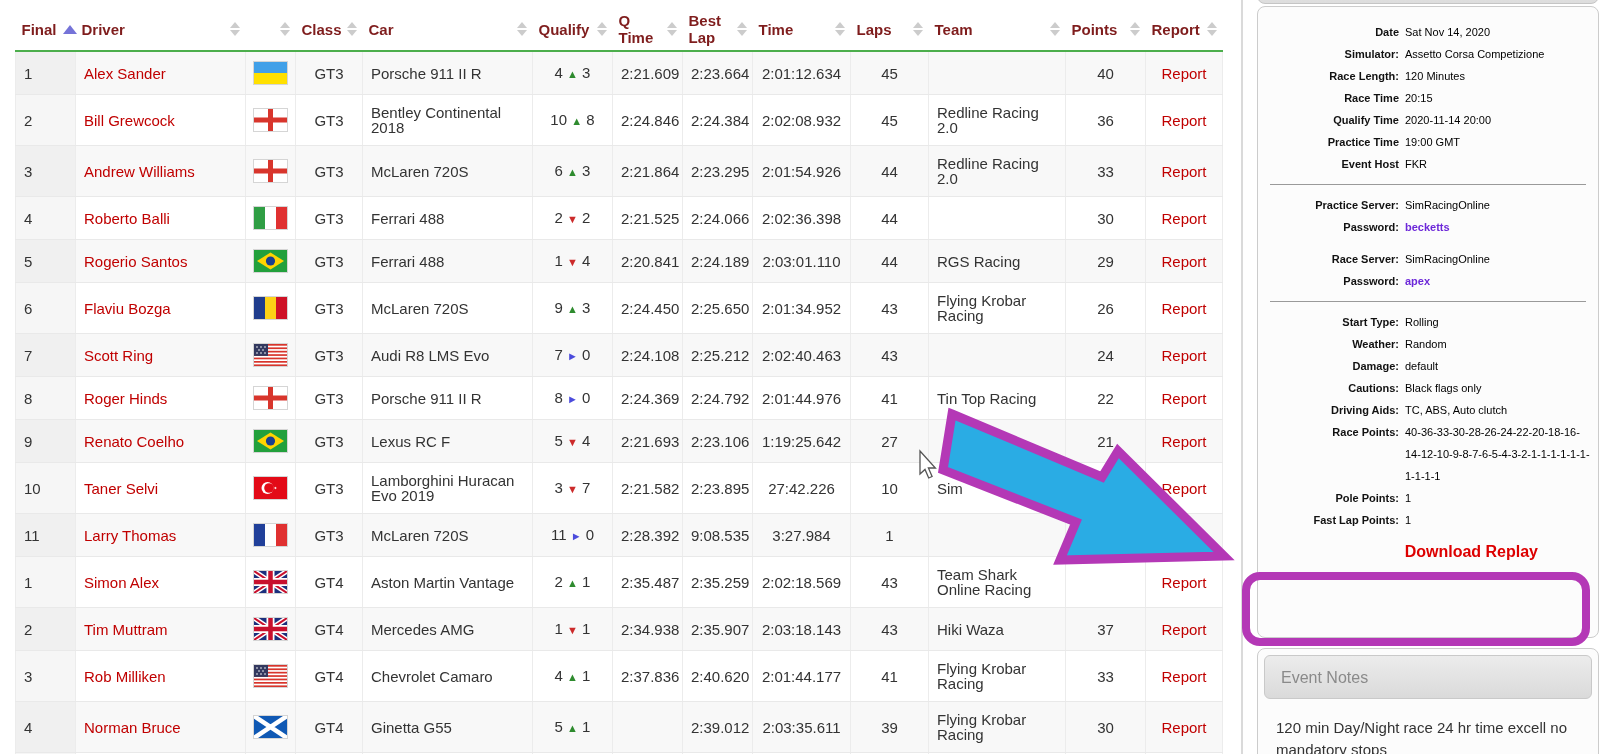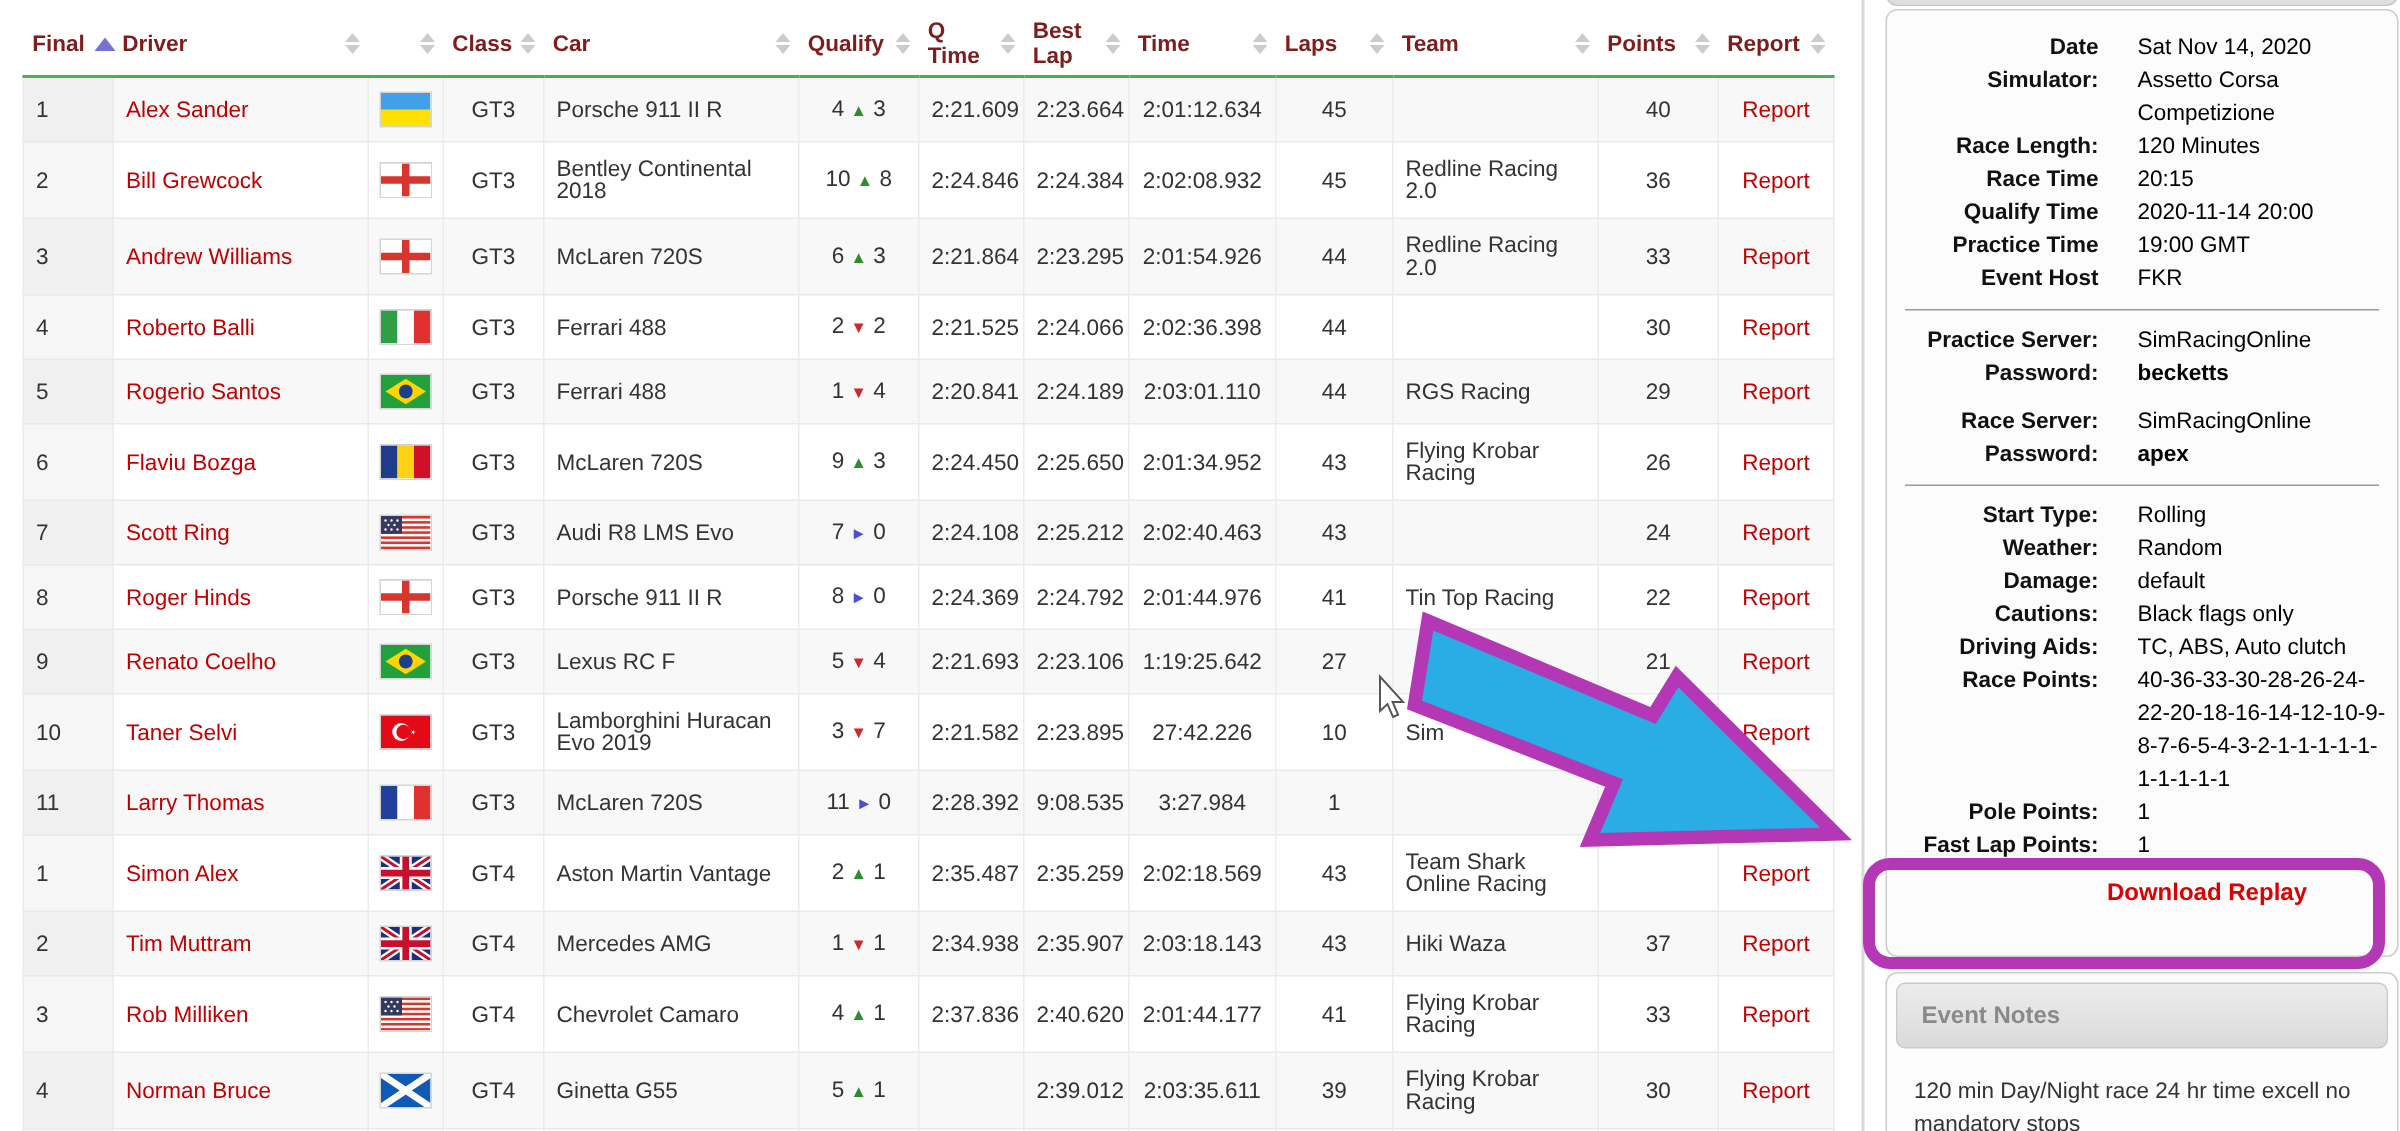--- a/index.html
+++ b/index.html
@@ -34,33 +34,33 @@
   .sort .sd { border-top:6px solid #ccc; }
   .sort-active { display:inline-block; margin-left:6px; width:0; height:0;
     border-left:7px solid transparent; border-right:7px solid transparent; border-bottom:9px solid #7573d8; }
 
   
   .divider-line { position:absolute; left:1241px; top:0; width:2px; height:754px; background:#dadada; }
   .top-bar-remnant { position:absolute; left:1257px; top:-42px; width:342px; height:46px;
     background:linear-gradient(#efefef,#ddd); border:1px solid #c5c5c5; border-radius:8px; }
   .info-panel { position:absolute; left:1257px; top:6px; width:342px; height:632px;
     background:#fcfcfc; border:1px solid #ccc; border-radius:8px; padding-top:14px; }
-  .kv-row { display:flex; line-height:22px; font-size:15px;gap:20px; }
+  .kv-row { display:flex; line-height:22px; font-size:11px; }
   .kv-label { width:141px; text-align:right; font-weight:bold; color:#111; flex:none; }
   .kv-value { margin-left:6px; width:186px; color:#000000; }
-  .kv-value.pw { color:#000000; font-weight:bold; }
+  .kv-value.pw { color:#6d28d9; font-weight:bold; }
   .kv-hr { height:1px; background:#9a9a9a; margin:9px 12px; }
   .kv-gap { height:10px; }
   .dl-replay { margin-top:12px; text-align:right; padding-right:60px;
     font-weight:bold; font-size:16px; color:#dd0000; cursor:pointer; }
 
   .notes-panel { position:absolute; left:1257px; top:648px; width:342px; height:150px;
     background:#fcfcfc; border:1px solid #ccc; border-radius:8px; padding:6px; }
   .notes-header { height:44px; line-height:44px; background:linear-gradient(#ececec,#dadada);
-    border:1px solid #c9c9c9; border-radius:6px; font-weight:bold; font-size:16px;
+    border:1px solid #c9c9c9; border-radius:6px; font-weight:normal; font-size:16px;
     color:#8a8a8a; padding-left:16px; }
   .notes-body { padding:18px 12px 0 12px; font-size:15px; line-height:22px; color:#333; }
 
   
   .anno-svg { position:absolute; left:0; top:0; width:1600px; height:754px; z-index:20; pointer-events:none; }
   .replay-box { position:absolute; left:1242px; top:572px; width:348px; height:74px;
     border:8px solid #b438b6; border-radius:18px; z-index:25; pointer-events:none; }
 </style>
 </head>
 <body>

